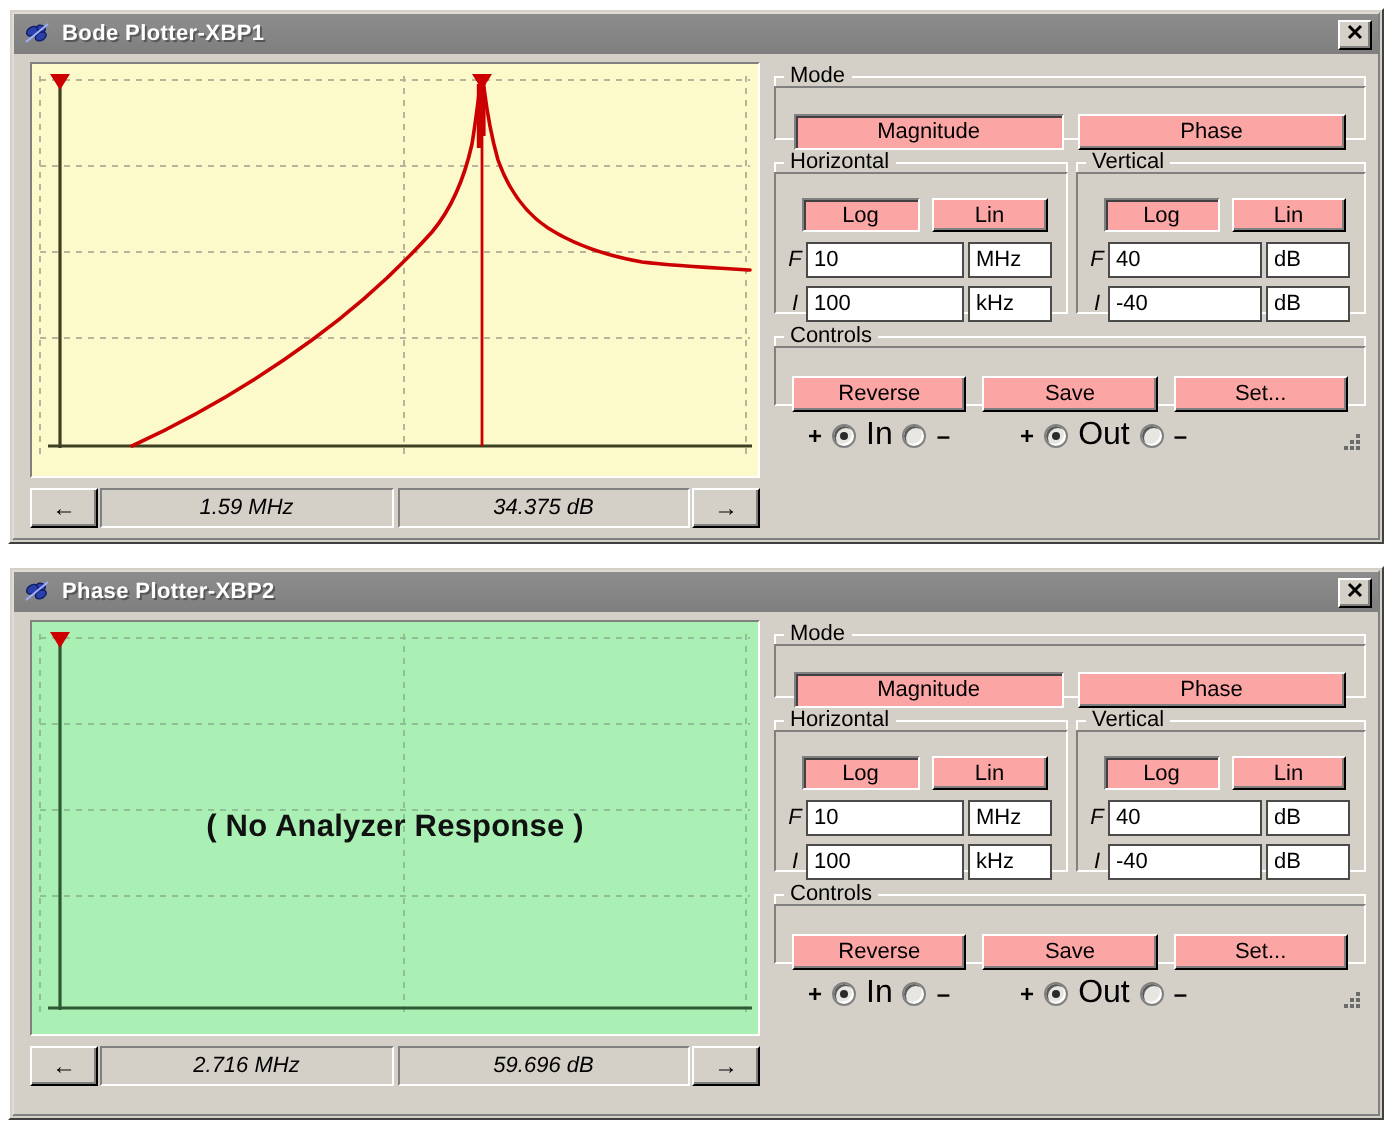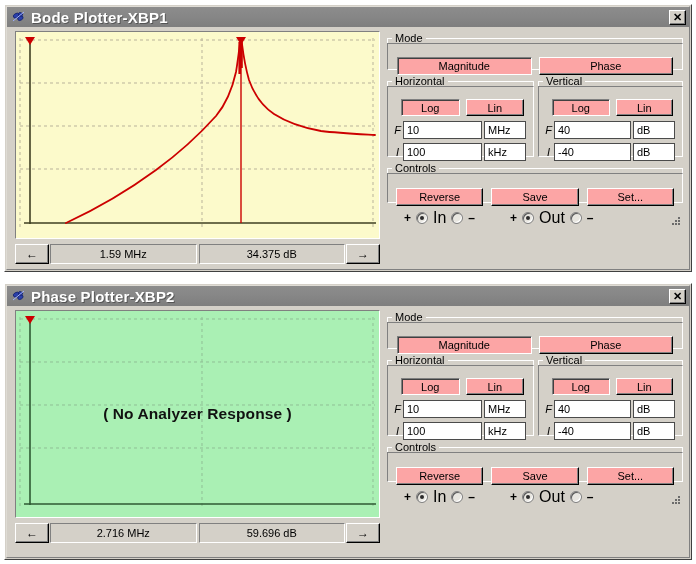--- a/index.html
+++ b/index.html
@@ -41,21 +41,21 @@
     background:linear-gradient(to bottom,#8c8c8c 0%,#878787 45%,#7e7e7e 100%);
     display:flex;align-items:center;
     box-sizing:border-box;
   }
   .title-icon{
     width:15px;height:14px;margin-left:4px;margin-right:5px;
     position:relative;flex:none;
   }
   .title-icon svg{display:block;}
   .title-text{
-    color:#ffffff;font-weight:bold;font-size:15px;
+    color:#ffffff;font-weight:bold;font-size:11px;
     letter-spacing:.2px;
     text-shadow:1px 1px 0 rgba(0,0,0,.35);
     white-space:nowrap;
   }
   .title-spacer{flex:1;}
   .close-btn{
     width:17px;height:15px;margin-right:3px;flex:none;
     background:#d4d0c8;
     border-top:1px solid #ffffff;
     border-left:1px solid #ffffff;
@@ -119,20 +119,21 @@
   .readout{
     flex:1;margin:0 1px;
     background:#d4d0c8;
     border-top:1px solid #808080;
     border-left:1px solid #808080;
     border-right:1px solid #ffffff;
     border-bottom:1px solid #ffffff;
     display:flex;align-items:center;justify-content:center;
     font-size:11px;color:#000;
     box-sizing:border-box;
+    font-style:italic;
   }
 
   
   .panel{
     position:absolute;left:378px;right:2px;top:0px;bottom:0px;
   }
   fieldset.grp{
     position:absolute;
     margin:0;padding:0;
     border:1px solid #ffffff;

